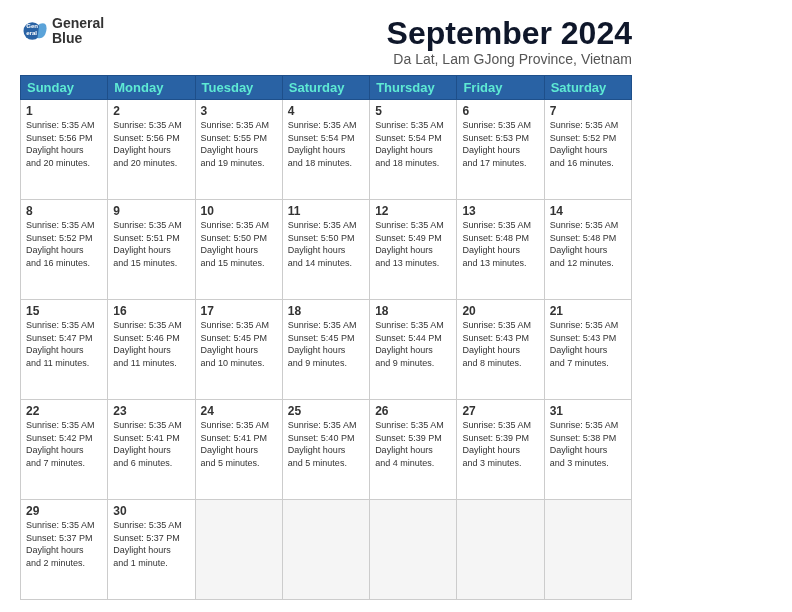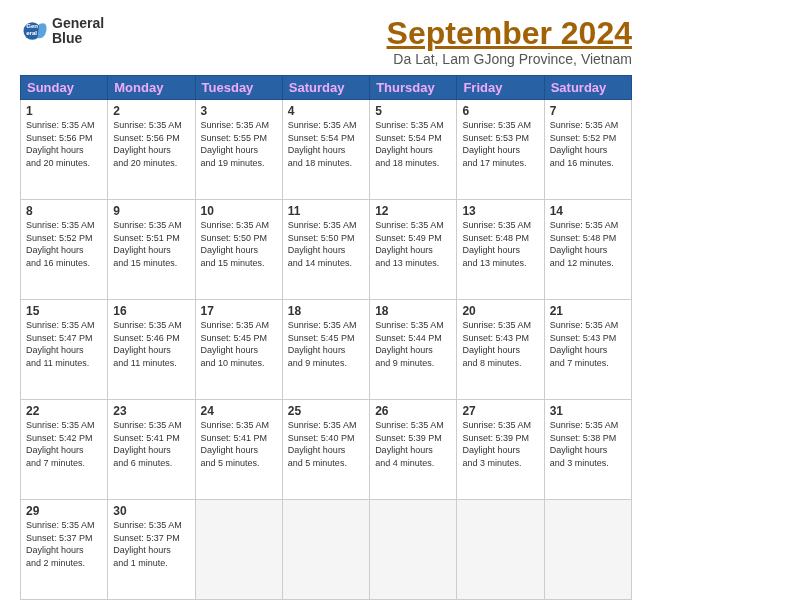--- a/index.html
+++ b/index.html
@@ -40,38 +40,37 @@
       width: 28px;
       height: 28px;
       margin-right: 4px;
     }
     .title-block {
       text-align: right;
     }
     .main-title {
       font-size: 32px;
       font-weight: bold;
-      color: #a16207;
+      color: #0f172a;
       line-height: 1.1;
-      text-decoration: underline;
     }
     .sub-title {
       font-size: 14px;
       color: #555;
     }
     .calendar {
       flex: 1;
       border: 1px solid #ccc;
       border-collapse: collapse;
       width: 100%;
       table-layout: fixed;
     }
     .calendar thead tr th {
       background-color: #2962a4;
-      color: #f0abfc;
+      color: #5eead4;
       text-align: left;
       padding: 4px 6px;
       font-size: 13px;
       font-weight: bold;
       border: 1px solid #1e4f8a;
     }
     .calendar tbody tr td {
       vertical-align: top;
       padding: 4px 5px;
       border: 1px solid #ccc;

